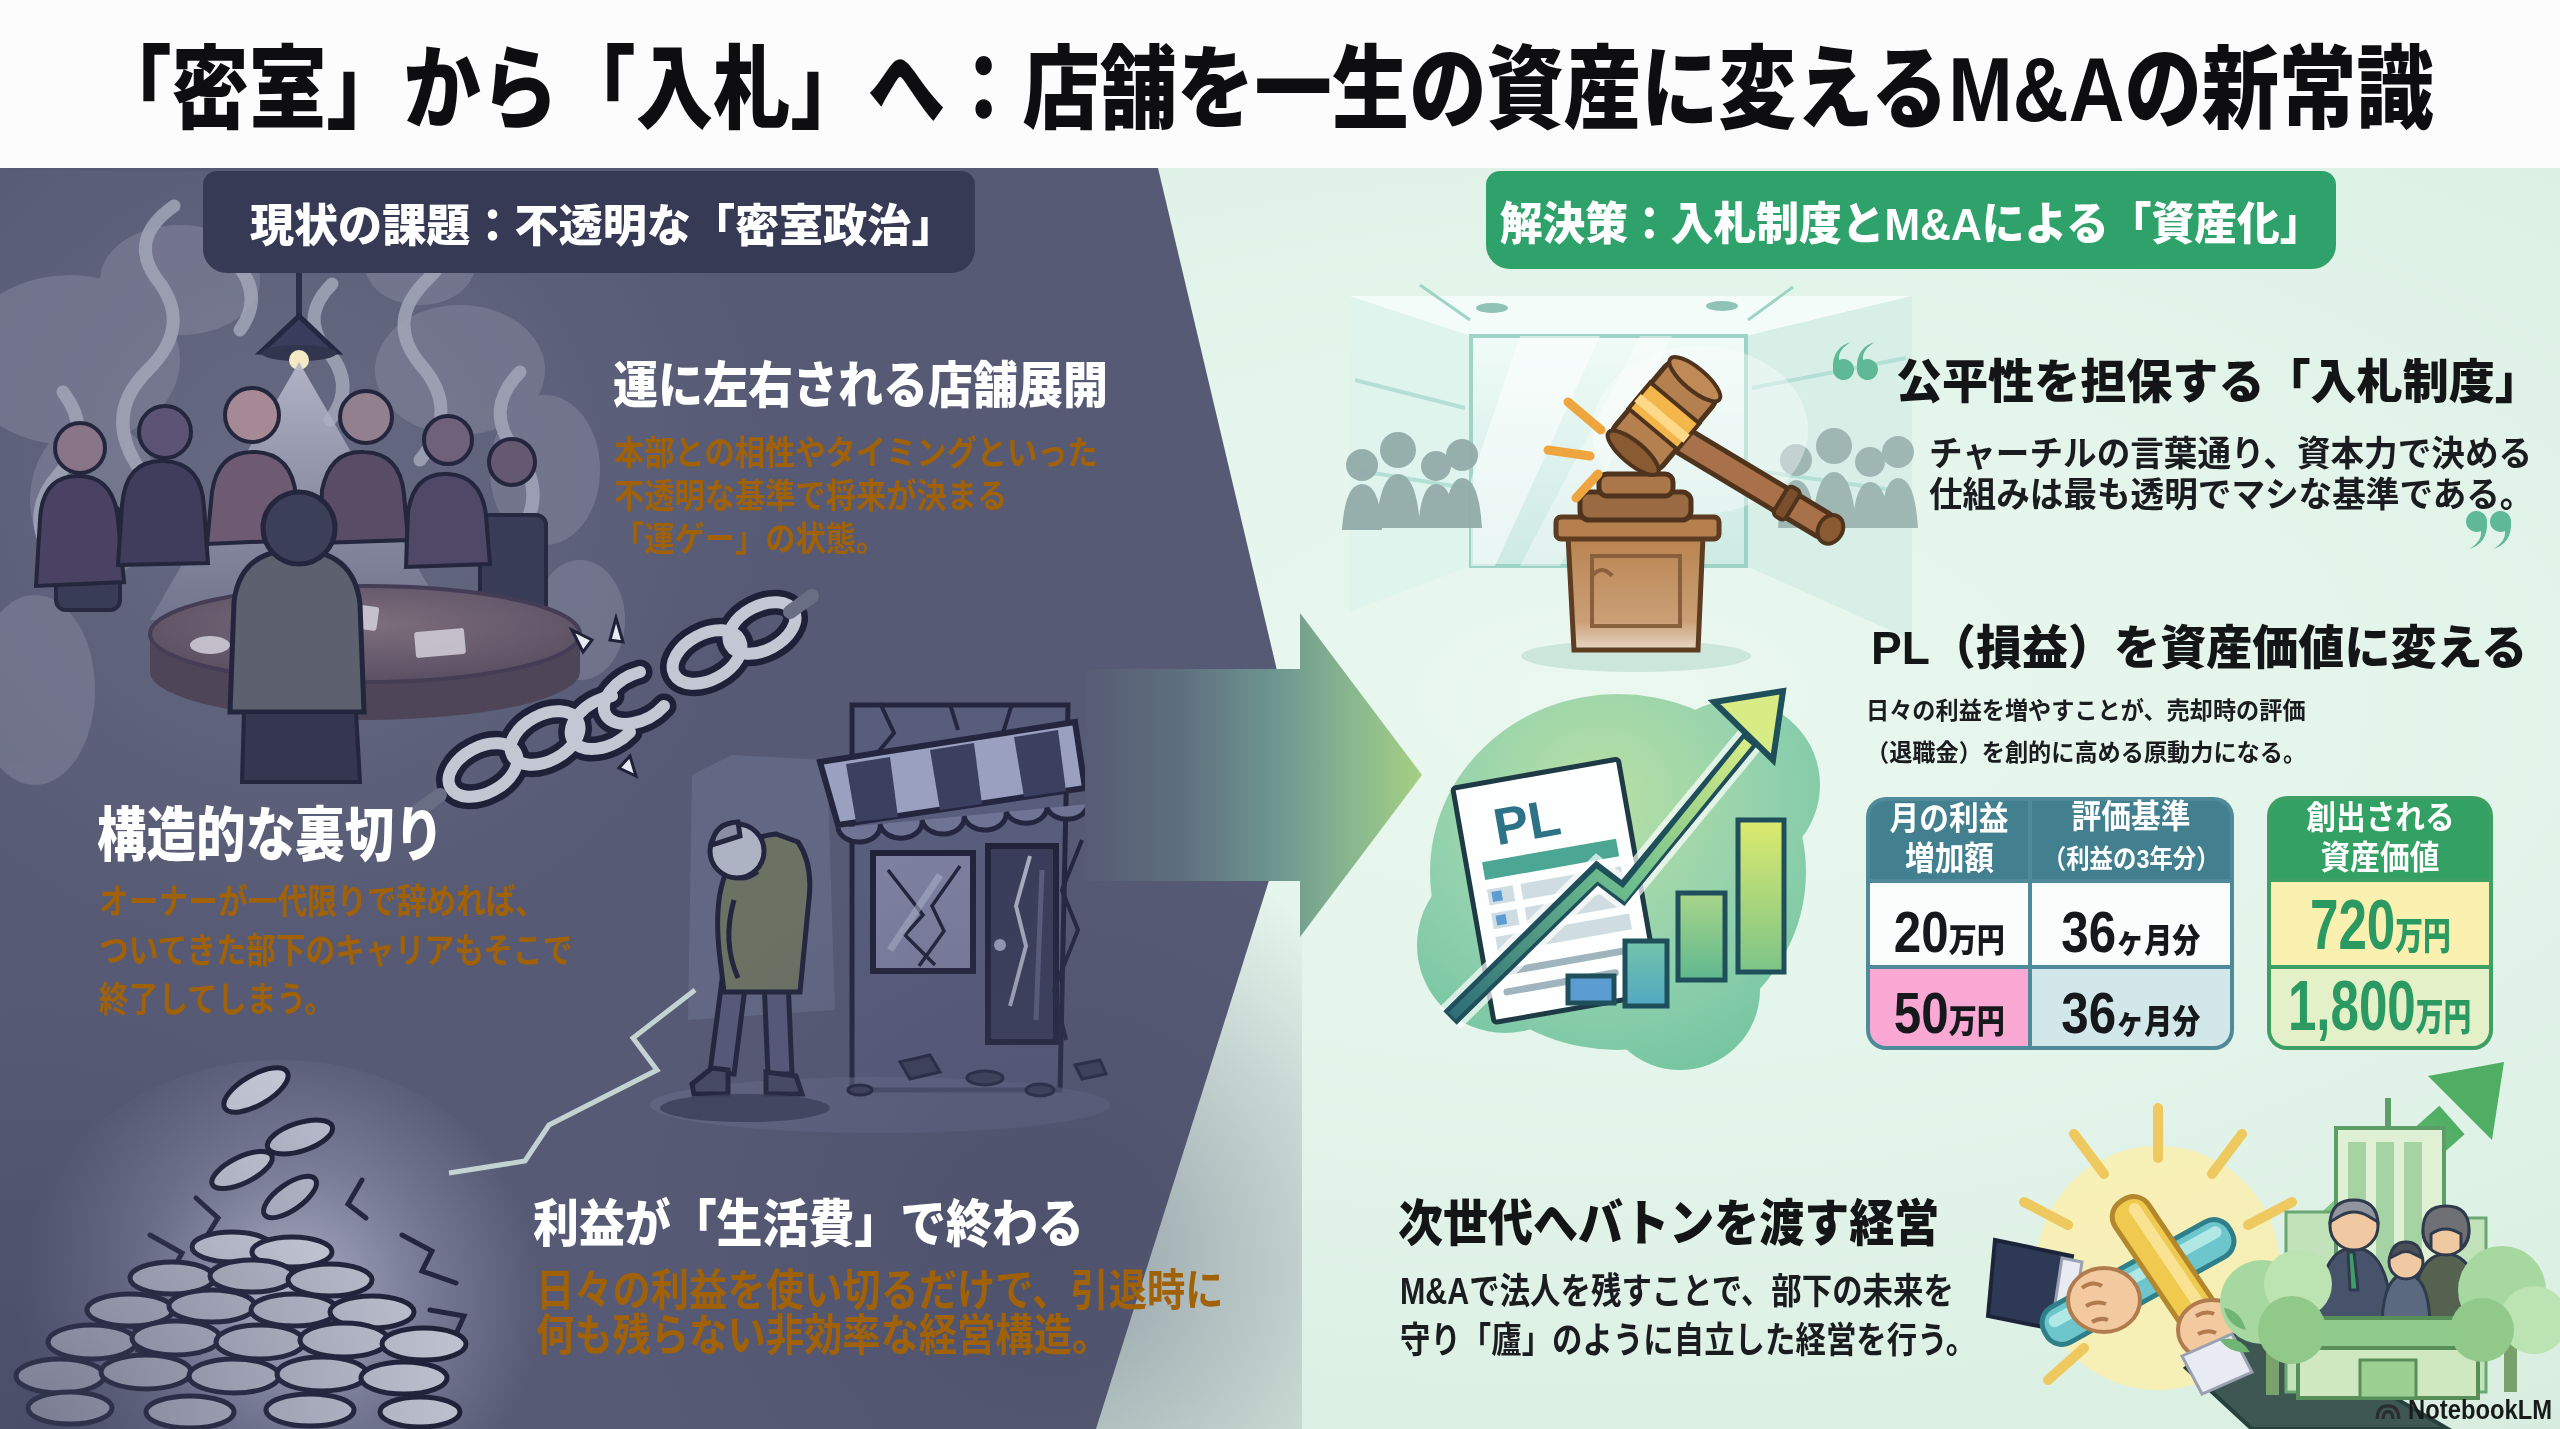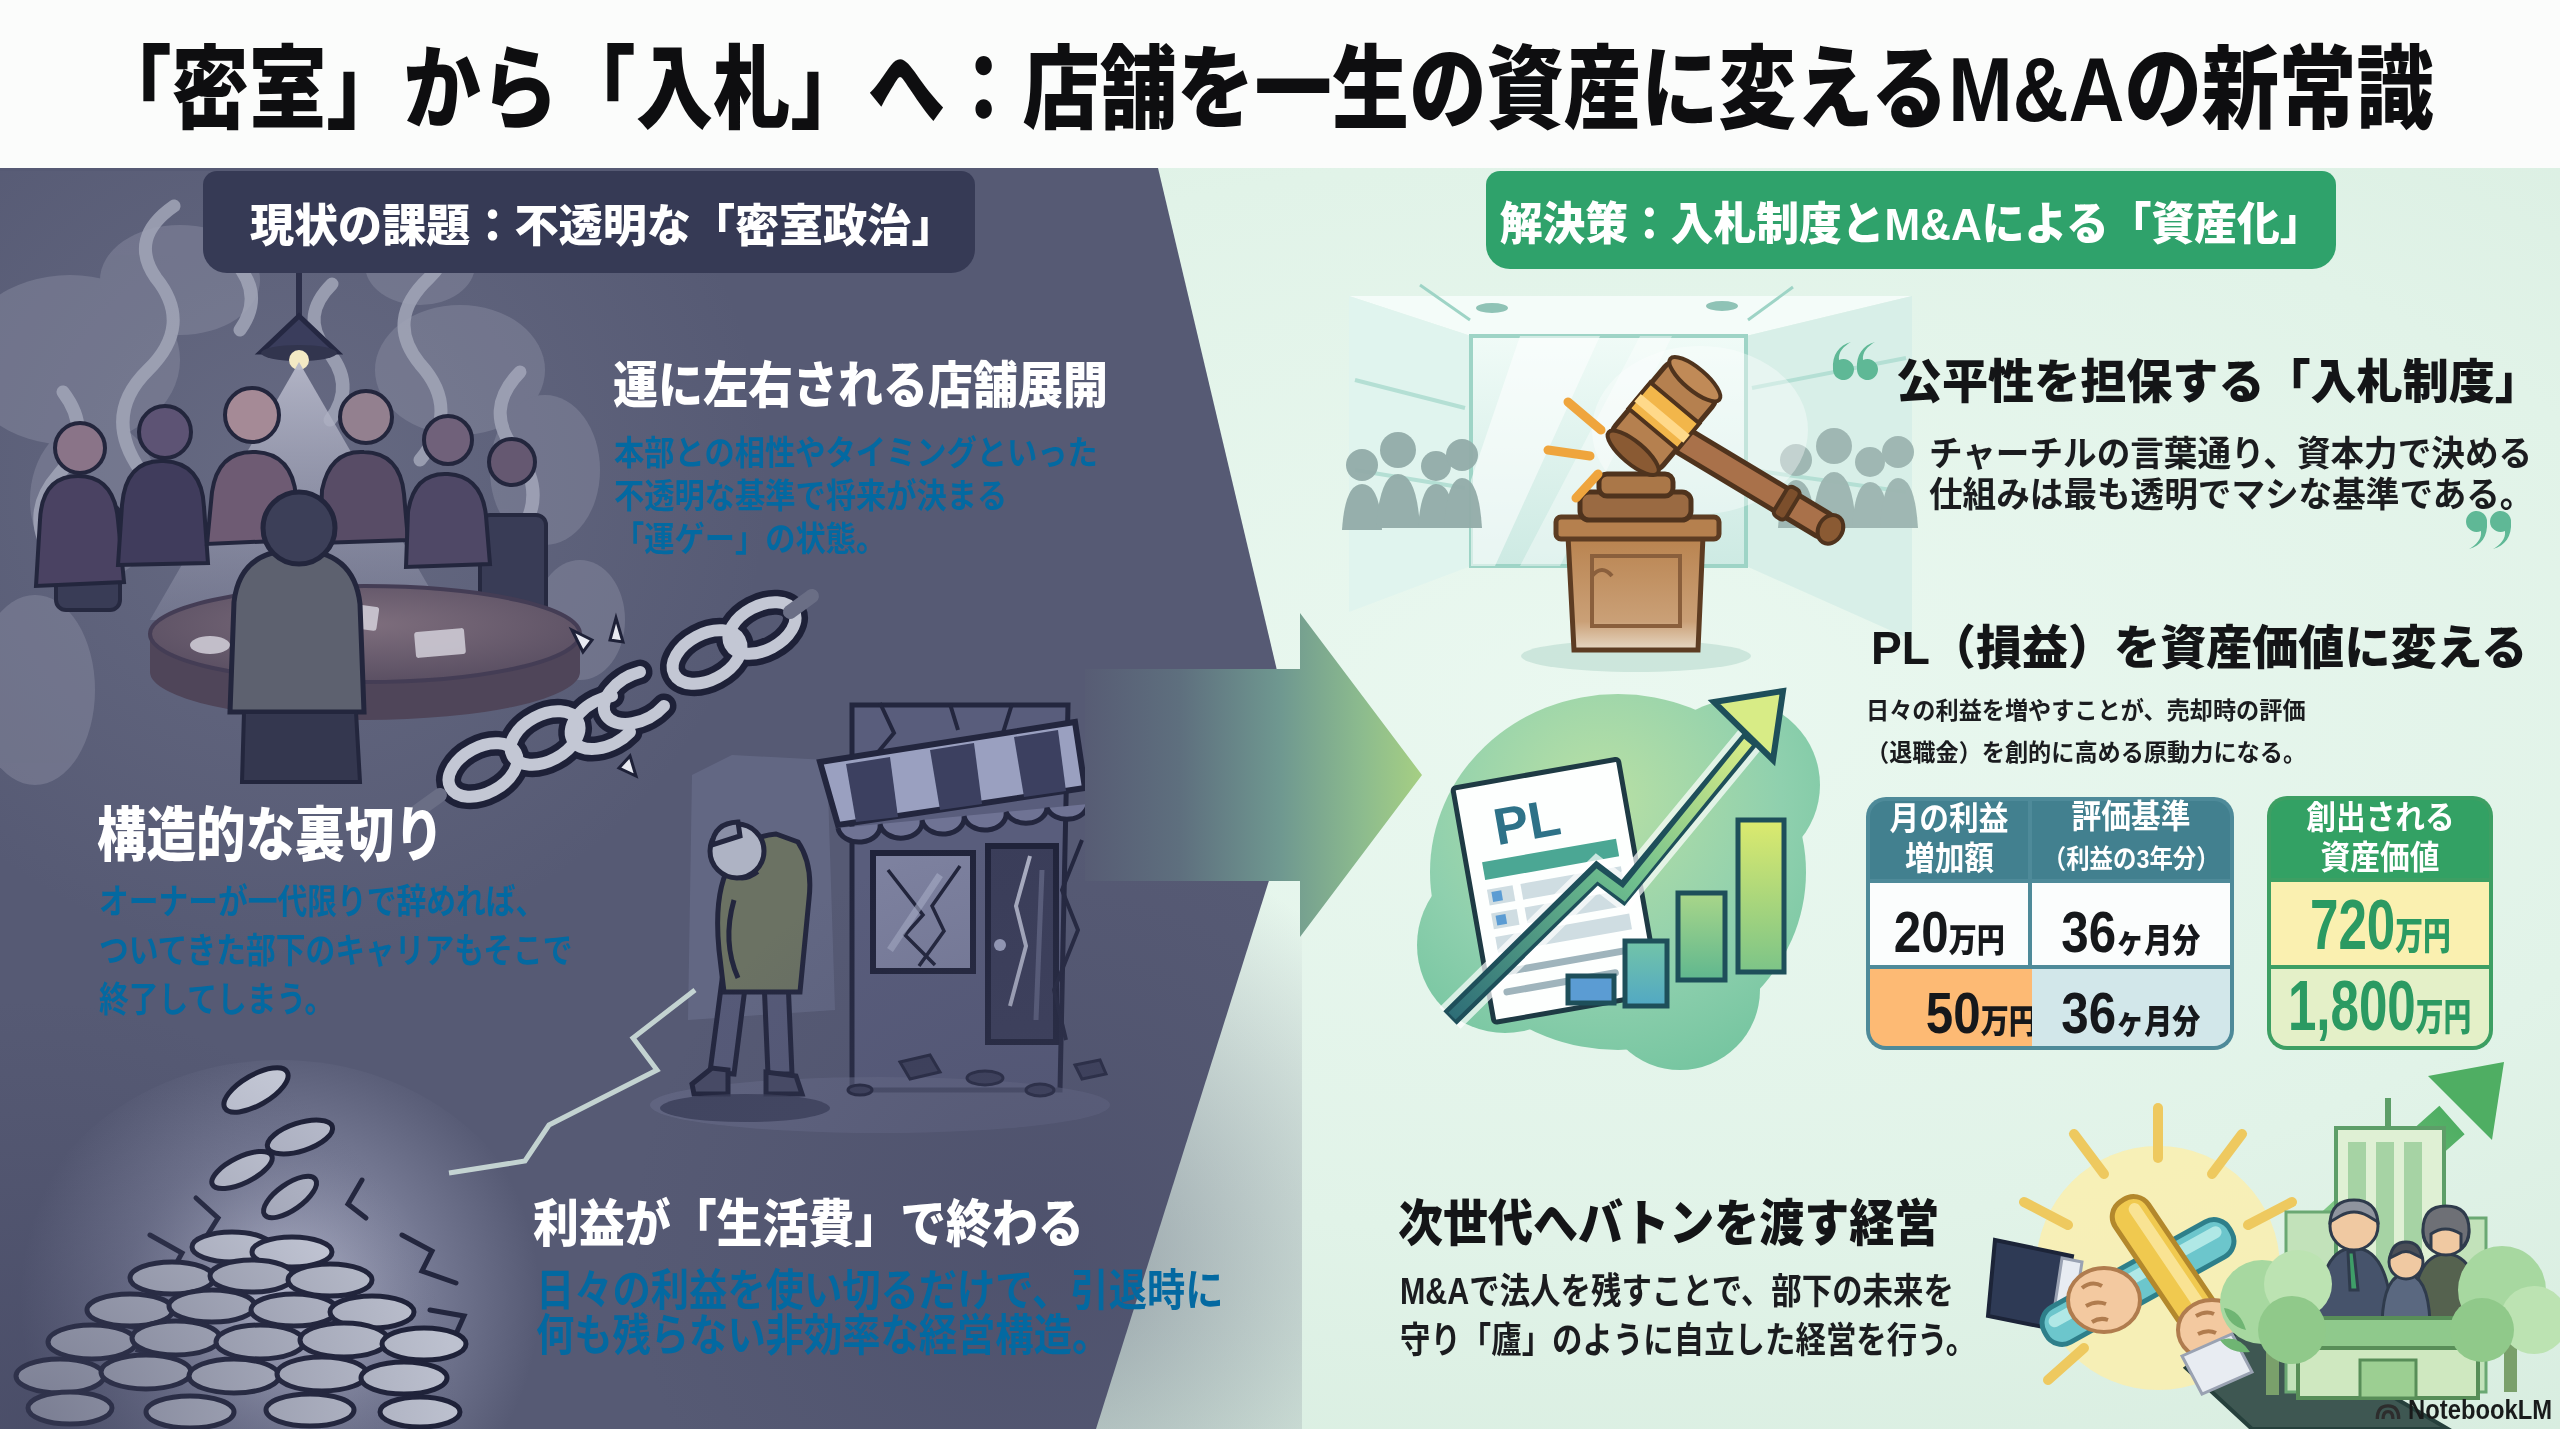--- a/index.html
+++ b/index.html
@@ -9,21 +9,21 @@
   .sx{display:inline-block;transform-origin:left top;white-space:nowrap;}
   #title{left:1264px;top:44px;font-size:91px;line-height:91px;
          font-weight:900;color:#0e0e10;transform:translateX(-50%);white-space:nowrap;}
   #title .sx{transform:scaleX(0.85);transform-origin:center top;}
   .badge{border-radius:14px 14px 24px 24px;display:flex;
          align-items:center;justify-content:center;font-weight:800;
          font-size:45px;color:#fff;}
   #badgeL{left:203px;top:171px;width:772px;height:102px;background:#363a55;}
   #badgeR{left:1486px;top:171px;width:850px;height:98px;background:#2fa26b;}
   .whead{color:#fff;font-weight:800;}
-  .wbody{color:#0369a1;font-weight:600;}
+  .wbody{color:#a16207;font-weight:600;}
   .bhead{color:#141517;font-weight:800;}
   .bbody{color:#1b1c1f;font-weight:700;}
   #nblm{left:2374px;top:1394px;color:#191b1b;font-size:28px;font-weight:700;
         display:flex;align-items:center;gap:6px;}
   #nblm .sx{transform:scaleX(0.85);}
   
   .cell{position:absolute;display:flex;align-items:flex-end;justify-content:center;
         text-align:center;}
   .hcell{color:#fff;font-weight:700;font-size:33px;line-height:40px;}
   .vnum{font-weight:800;color:#16181b;font-size:58px;display:inline-block;transform:scaleX(0.85);transform-origin:center;white-space:nowrap;}
@@ -547,21 +547,21 @@
   </div>
 <div class="cell" style="left:2032px;top:801px;width:198px;height:78px;background:#42808f;border-radius:0 16px 0 0;">
     <span class="hcell"><span class="sx" style="transform:scaleX(0.9);transform-origin:center;">評価基準</span><br><span class="sx" style="font-size:26px;transform:scaleX(0.9);transform-origin:center;">（利益の3年分）</span></span>
   </div>
 <div class="cell" style="left:1870px;top:883px;width:158px;height:82px;background:#fbfdfd;">
     <span class="vnum">20<span class="vunit">万円</span></span>
   </div>
 <div class="cell" style="left:2032px;top:883px;width:198px;height:82px;background:#fbfdfd;">
     <span class="vnum">36<span class="vunit">ヶ月分</span></span>
   </div>
-<div class="cell" style="left:1870px;top:969px;width:158px;height:77px;background:#fdba74;border-radius:0 0 0 16px;padding-left:32px;">
+<div class="cell" style="left:1870px;top:969px;width:158px;height:77px;background:#f9a8d4;border-radius:0 0 0 16px;">
     <span class="vnum">50<span class="vunit">万円</span></span>
   </div>
 <div class="cell" style="left:2032px;top:969px;width:198px;height:77px;background:#d2e7ea;border-radius:0 0 16px 0;">
     <span class="vnum">36<span class="vunit">ヶ月分</span></span>
   </div>
 
 <div class="abs" style="left:2267px;top:796px;width:226px;height:254px;background:#3d9f63;border-radius:20px;"></div>
 <div class="cell" style="left:2271px;top:800px;width:218px;height:78px;background:#33a164;border-radius:16px 16px 0 0;">
     <span class="hcell"><span class="sx" style="transform:scaleX(0.9);transform-origin:center;">創出される</span><br><span class="sx" style="transform:scaleX(0.9);transform-origin:center;">資産価値</span></span>
   </div>

